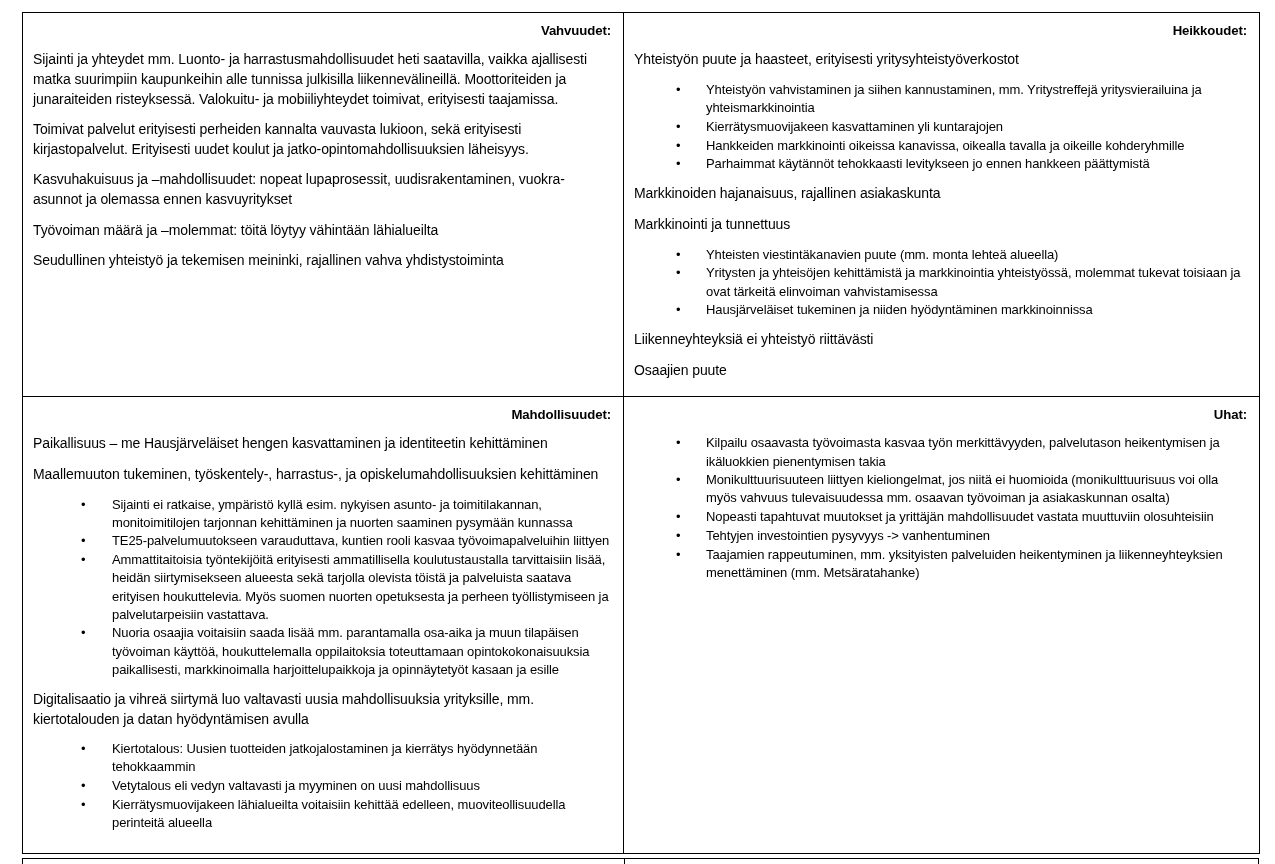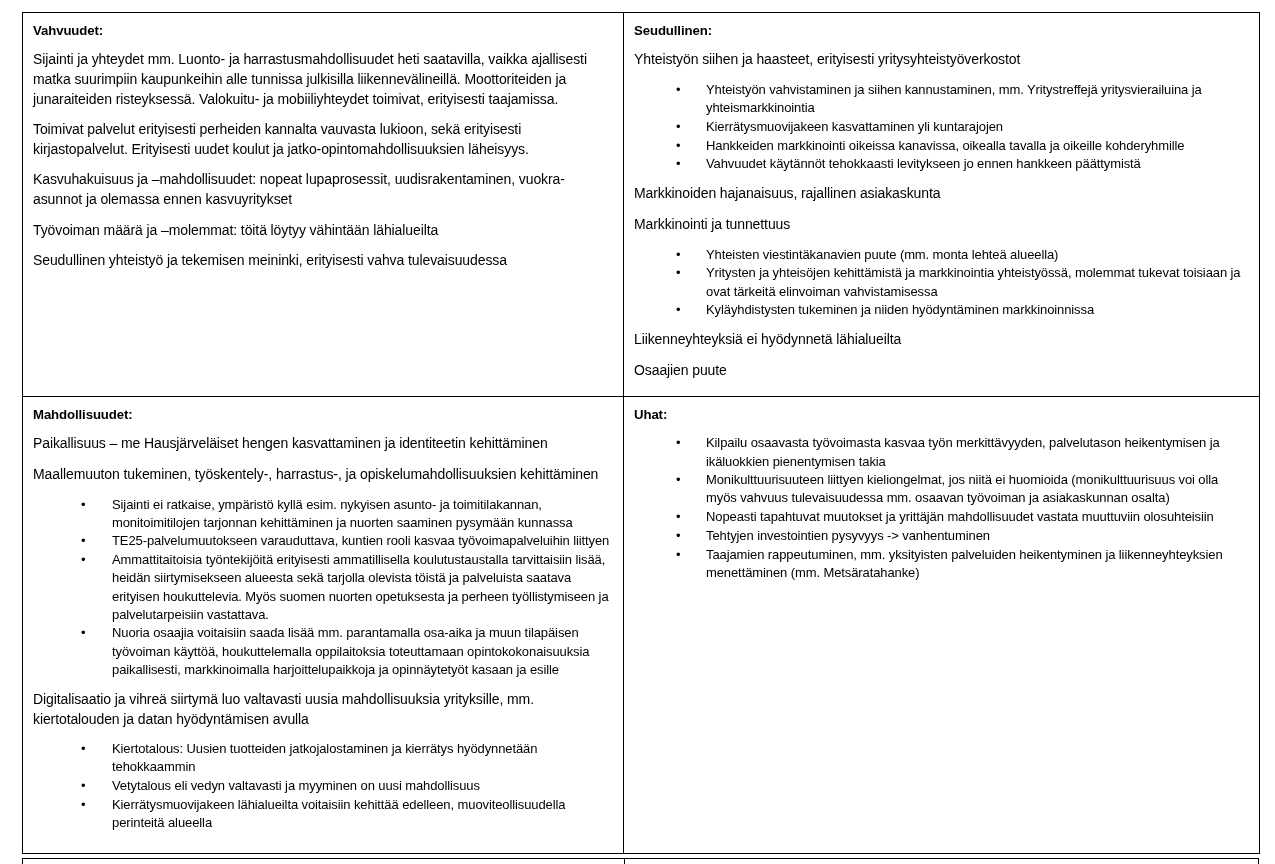--- a/index.html
+++ b/index.html
@@ -41,20 +41,21 @@
   .row-top td    { height: 384px; }
   .row-bottom td { height: 457px; }
 
   
   .quad-title {
     font-size: 13.2px;
     font-weight: bold;
     line-height: 1.32;
     margin: 0 0 11px 0;
     letter-spacing: -0.1px;
+    text-align: right;
   }
   p.para {
     font-size: 14px;
     line-height: 1.40;
     margin: 0 0 11px 0;
     letter-spacing: -0.1px;
   }
   p.para:last-child { margin-bottom: 0; }
 
   ul.bullets {
@@ -113,41 +114,41 @@
   <table class="swot-table">
     <tbody>
       <tr class="row-top">
         <td class="col-left">
           <div class="quad-title">Vahvuudet:</div>
           <div class="quad-body">
               <p class="para">Sijainti ja yhteydet mm. Luonto- ja harrastusmahdollisuudet heti saatavilla, vaikka ajallisesti matka suurimpiin kaupunkeihin alle tunnissa julkisilla liikennevälineillä. Moottoriteiden ja junaraiteiden risteyksessä. Valokuitu- ja mobiiliyhteydet toimivat, erityisesti taajamissa.</p>
               <p class="para">Toimivat palvelut erityisesti perheiden kannalta vauvasta lukioon, sekä erityisesti kirjastopalvelut. Erityisesti uudet koulut ja jatko-opintomahdollisuuksien läheisyys.</p>
               <p class="para">Kasvuhakuisuus ja –mahdollisuudet: nopeat lupaprosessit, uudisrakentaminen, vuokra-asunnot ja olemassa ennen kasvuyritykset</p>
               <p class="para">Työvoiman määrä ja –molemmat: töitä löytyy vähintään lähialueilta</p>
-              <p class="para">Seudullinen yhteistyö ja tekemisen meininki, erityisesti vahva tulevaisuudessa</p>
+              <p class="para">Seudullinen yhteistyö ja tekemisen meininki, rajallinen vahva yhdistystoiminta</p>
             </div>
         </td>
         <td class="col-right">
-          <div class="quad-title">Seudullinen:</div>
+          <div class="quad-title">Heikkoudet:</div>
           <div class="quad-body">
-              <p class="para">Yhteistyön siihen ja haasteet, erityisesti yritysyhteistyöverkostot</p>
+              <p class="para">Yhteistyön puute ja haasteet, erityisesti yritysyhteistyöverkostot</p>
               <ul class="bullets">
                 <li><span class="bullet-dot">•</span><span>Yhteistyön vahvistaminen ja siihen kannustaminen, mm. Yritystreffejä yritysvierailuina ja yhteismarkkinointia</span></li>
                 <li><span class="bullet-dot">•</span><span>Kierrätysmuovijakeen kasvattaminen yli kuntarajojen</span></li>
                 <li><span class="bullet-dot">•</span><span>Hankkeiden markkinointi oikeissa kanavissa, oikealla tavalla ja oikeille kohderyhmille</span></li>
-                <li><span class="bullet-dot">•</span><span>Vahvuudet käytännöt tehokkaasti levitykseen jo ennen hankkeen päättymistä</span></li>
+                <li><span class="bullet-dot">•</span><span>Parhaimmat käytännöt tehokkaasti levitykseen jo ennen hankkeen päättymistä</span></li>
               </ul>
               <p class="para">Markkinoiden hajanaisuus, rajallinen asiakaskunta</p>
               <p class="para">Markkinointi ja tunnettuus</p>
               <ul class="bullets">
                 <li><span class="bullet-dot">•</span><span>Yhteisten viestintäkanavien puute (mm. monta lehteä alueella)</span></li>
                 <li><span class="bullet-dot">•</span><span>Yritysten ja yhteisöjen kehittämistä ja markkinointia yhteistyössä, molemmat tukevat toisiaan ja ovat tärkeitä elinvoiman vahvistamisessa</span></li>
-                <li><span class="bullet-dot">•</span><span>Kyläyhdistysten tukeminen ja niiden hyödyntäminen markkinoinnissa</span></li>
+                <li><span class="bullet-dot">•</span><span>Hausjärveläiset tukeminen ja niiden hyödyntäminen markkinoinnissa</span></li>
               </ul>
-              <p class="para">Liikenneyhteyksiä ei hyödynnetä lähialueilta</p>
+              <p class="para">Liikenneyhteyksiä ei yhteistyö riittävästi</p>
               <p class="para">Osaajien puute</p>
             </div>
         </td>
       </tr>
       <tr class="row-bottom">
         <td class="col-left">
           <div class="quad-title">Mahdollisuudet:</div>
           <div class="quad-body">
               <p class="para">Paikallisuus – me Hausjärveläiset hengen kasvattaminen ja identiteetin kehittäminen</p>
               <p class="para">Maallemuuton tukeminen, työskentely-, harrastus-, ja opiskelumahdollisuuksien kehittäminen</p>

